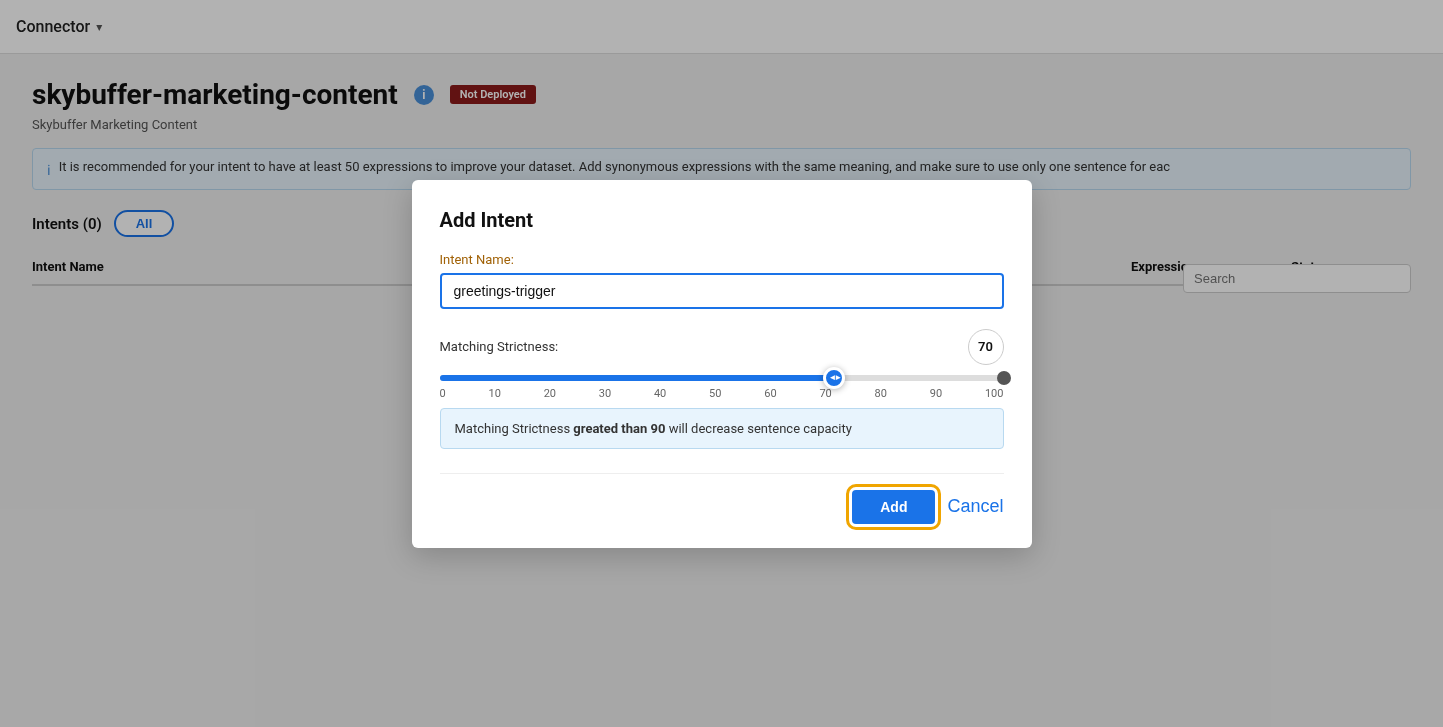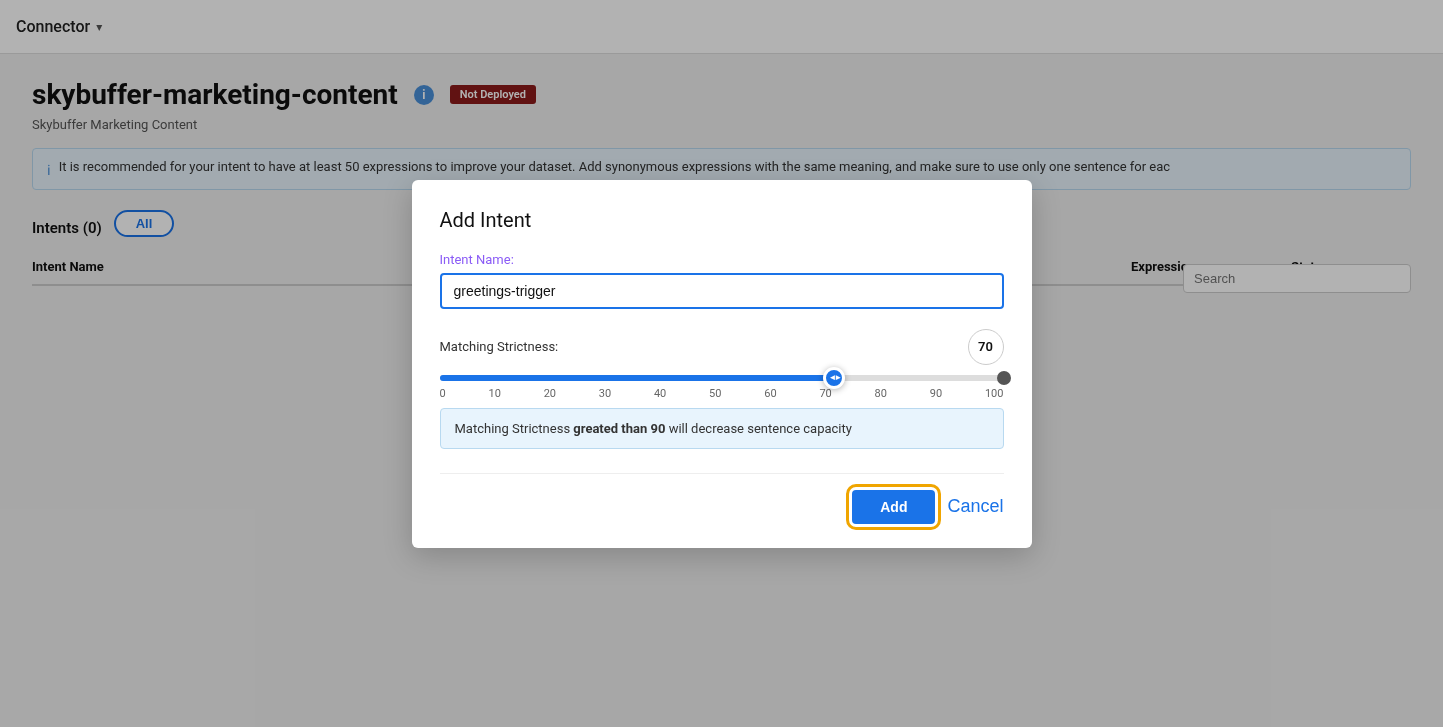--- a/index.html
+++ b/index.html
@@ -103,21 +103,21 @@
     .info-banner-icon {
       color: #4a90d9;
       font-size: 14px;
       margin-top: 1px;
       flex-shrink: 0;
     }
 
     
     .intents-header {
       display: flex;
-      align-items: flex-end;
+      align-items: center;
       gap: 12px;
       margin-bottom: 0;
     }
     .intents-label {
       font-size: 15px;
       font-weight: 600;
       color: #111;
     }
     .tab-all {
       border: 2px solid #1a73e8;
@@ -193,27 +193,27 @@
     .modal {
       background: #fff;
       border-radius: 6px;
       width: 620px;
       padding: 28px 28px 24px 28px;
       box-shadow: 0 8px 30px rgba(0,0,0,0.2);
       position: relative;
     }
     .modal-title {
       font-size: 20px;
-      font-weight: 400;
+      font-weight: 700;
       color: #111;
       margin-bottom: 20px;
     }
     .field-label {
       font-size: 13px;
-      color: #8b5cf6;
+      color: #a16207;
       margin-bottom: 6px;
     }
     .text-input {
       width: 100%;
       border: 2px solid #1a73e8;
       border-radius: 4px;
       padding: 8px 12px;
       font-size: 14px;
       color: #111;
       outline: none;

